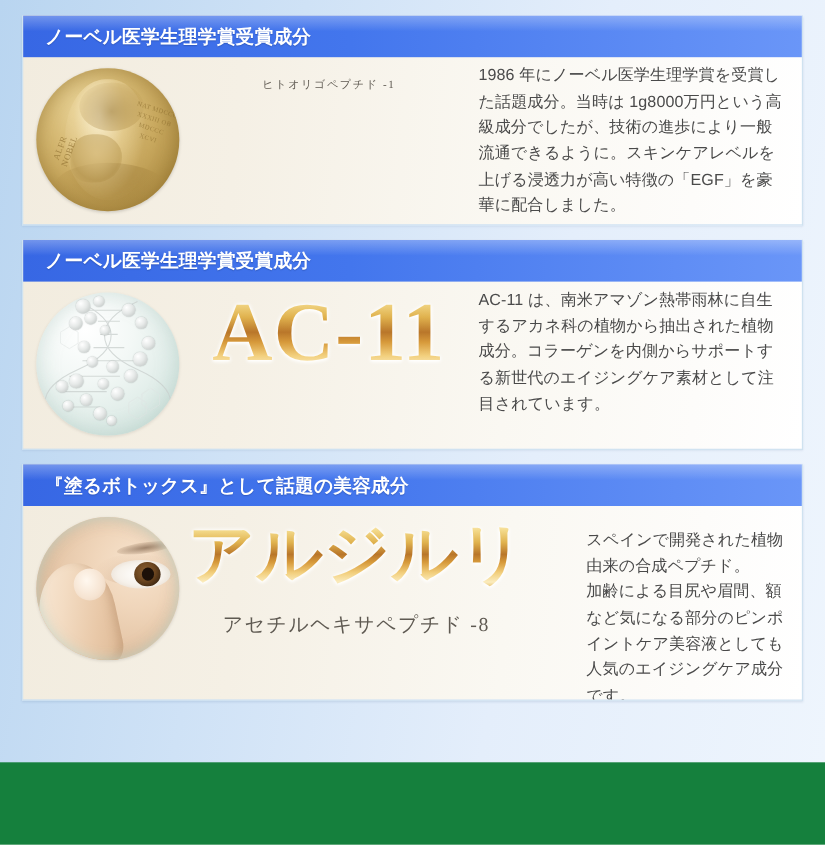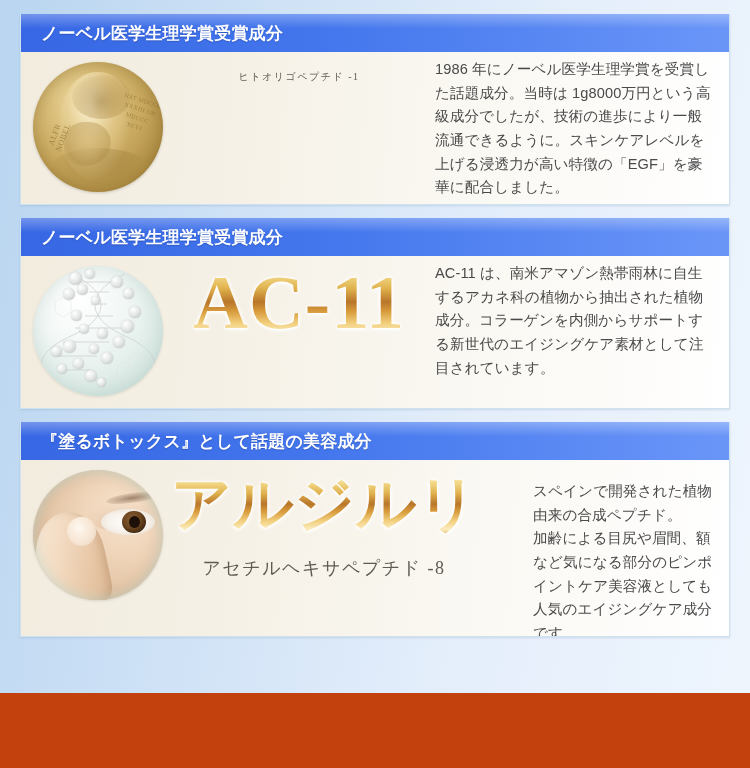--- a/index.html
+++ b/index.html
@@ -6,21 +6,21 @@
   html,body{margin:0;padding:0;}
   body{
     width:750px;height:768px;
     background:#ffffff;
     font-family:"Liberation Sans","DejaVu Sans",sans-serif;
     overflow:hidden;
   }
   .page{
     position:relative;
     width:750px;height:768px;
-    background:#c2410c;
+    background:#15803d;
   }
   
   .backdrop{
     position:absolute;left:0;top:0;width:750px;height:693px;
     background:linear-gradient(100deg,#b9d5f0 0%,#cfe2f6 32%,#e4eefb 64%,#eef5fd 100%);
   }
   .cards{
     position:absolute;left:20px;top:14px;width:710px;
   }
   .card{

